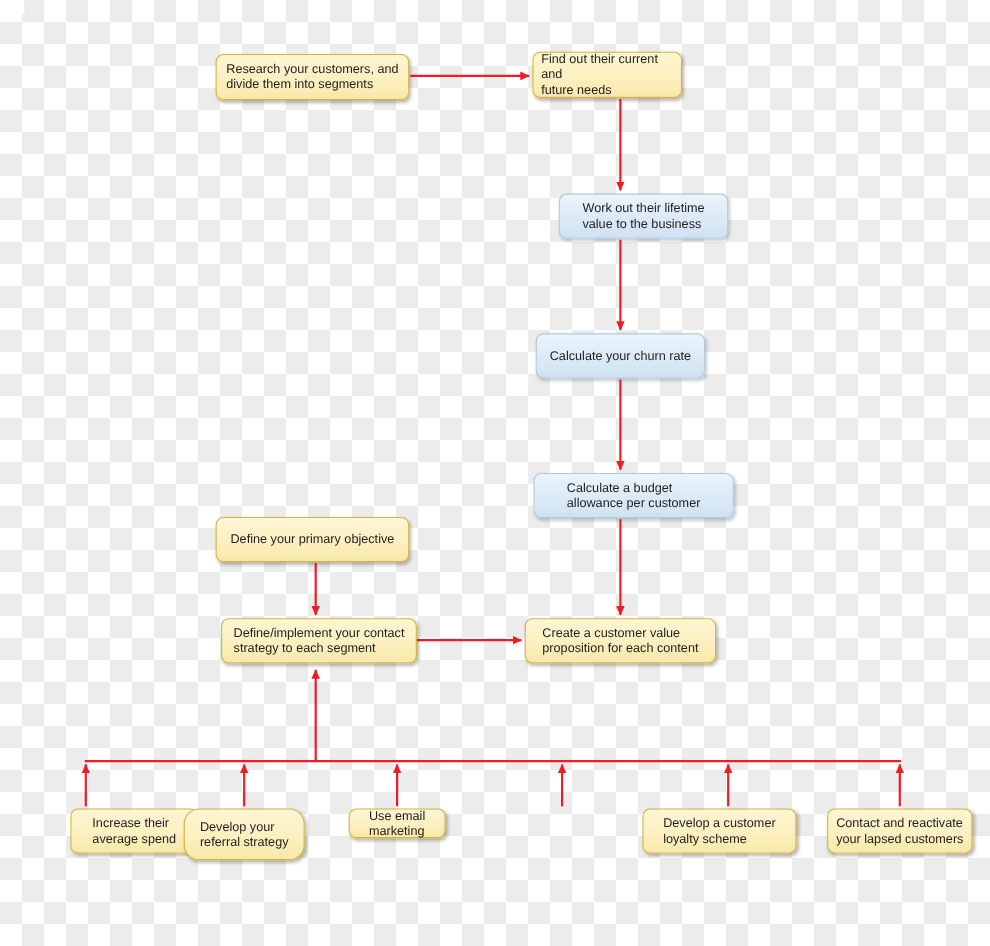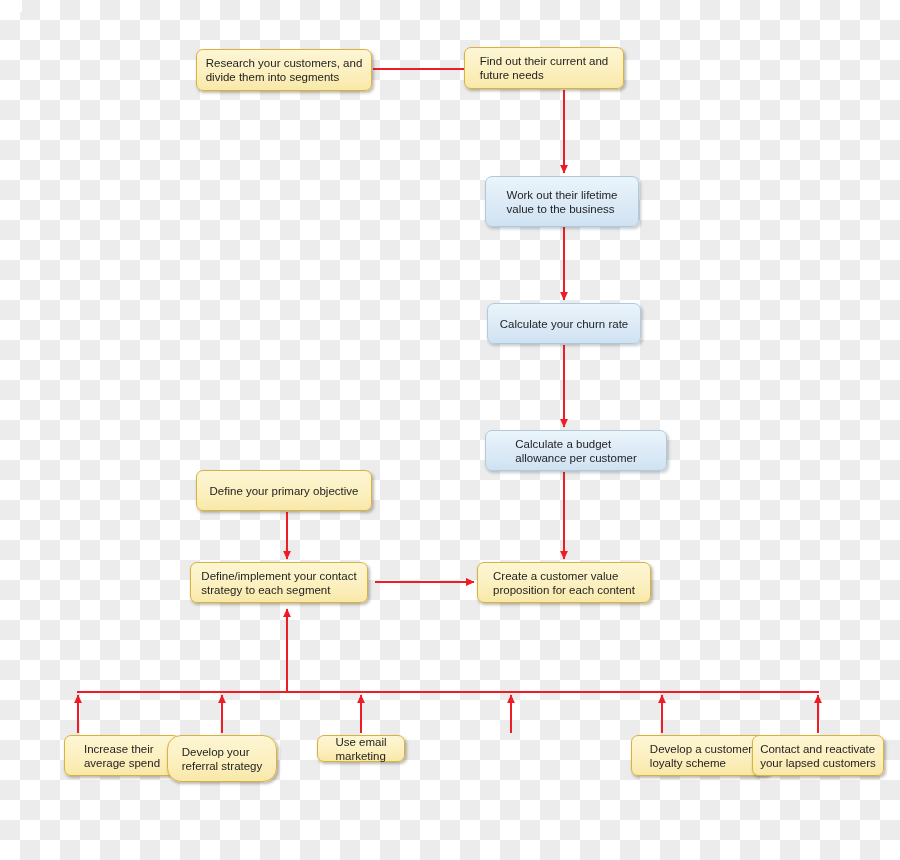--- a/index.html
+++ b/index.html
@@ -115,35 +115,35 @@
       <line x1="222" y1="733" x2="222" y2="695" marker-end="url(#ah-up)"></line>
       <line x1="361" y1="733" x2="361" y2="695" marker-end="url(#ah-up)"></line>
       <line x1="511" y1="733" x2="511" y2="695" marker-end="url(#ah-up)"></line>
       <line x1="662" y1="733" x2="662" y2="695" marker-end="url(#ah-up)"></line>
       <line x1="818" y1="733" x2="818" y2="695" marker-end="url(#ah-up)"></line>
     </g>
   </svg>
 
   <div class="node yellow" style="left: 196px; top: 49px; width: 176px; height: 42px;">Research your customers, and
 divide them into segments</div>
-  <div class="node yellow" style="left: 464px; top: 47px; width: 160px; height: 42px;">Find out their current and
+  <div class="node yellow" style="left: 484px; top: 47px; width: 136px; height: 42px;">Find out their current and
 future needs</div>
-  <div class="node blue" style="left: 485px; top: 176px; width: 154px; height: 51px;">Work out their lifetime
+  <div class="node blue" style="left: 508px; top: 176px; width: 154px; height: 41px;">Work out their lifetime
 value to the business</div>
   <div class="node blue" style="left: 487px; top: 303px; width: 154px; height: 41px;">Calculate your churn rate</div>
   <div class="node blue" style="left: 485px; top: 430px; width: 182px; height: 41px;">Calculate a budget
 allowance per customer</div>
   <div class="node yellow" style="left: 196px; top: 470px; width: 176px; height: 41px;">Define your primary objective</div>
-  <div class="node yellow" style="left: 190px; top: 562px; width: 178px; height: 41px;">Define/implement your contact
+  <div class="node yellow" style="left: 201px; top: 562px; width: 178px; height: 41px;">Define/implement your contact
 strategy to each segment</div>
   <div class="node yellow" style="left: 477px; top: 562px; width: 174px; height: 41px;">Create a customer value
 proposition for each content</div>
   <div class="node yellow" style="left: 20px; top: 735px; width: 116px; height: 41px; margin-left: 44px;">Increase their
 average spend</div>
   <div class="node yellow" style="left: 167px; top: 735px; width: 110px; height: 47px; border-radius: 14px;">Develop your
 referral strategy</div>
   <div class="node yellow" style="left: 317px; top: 735px; width: 88px; height: 27px;">Use email
 marketing</div>
-  <div class="node yellow" style="left: 584px; top: 735px; width: 140px; height: 41px; margin-left: 47px;">Develop a customer
+  <div class="node yellow" style="left: 584px; top: 735px; width: 140px; height: 41px;">Develop a customer
 loyalty scheme</div>
   <div class="node yellow" style="left: 752px; top: 735px; width: 132px; height: 41px;">Contact and reactivate
 your lapsed customers</div>
 </div>
 
 </body></html>

